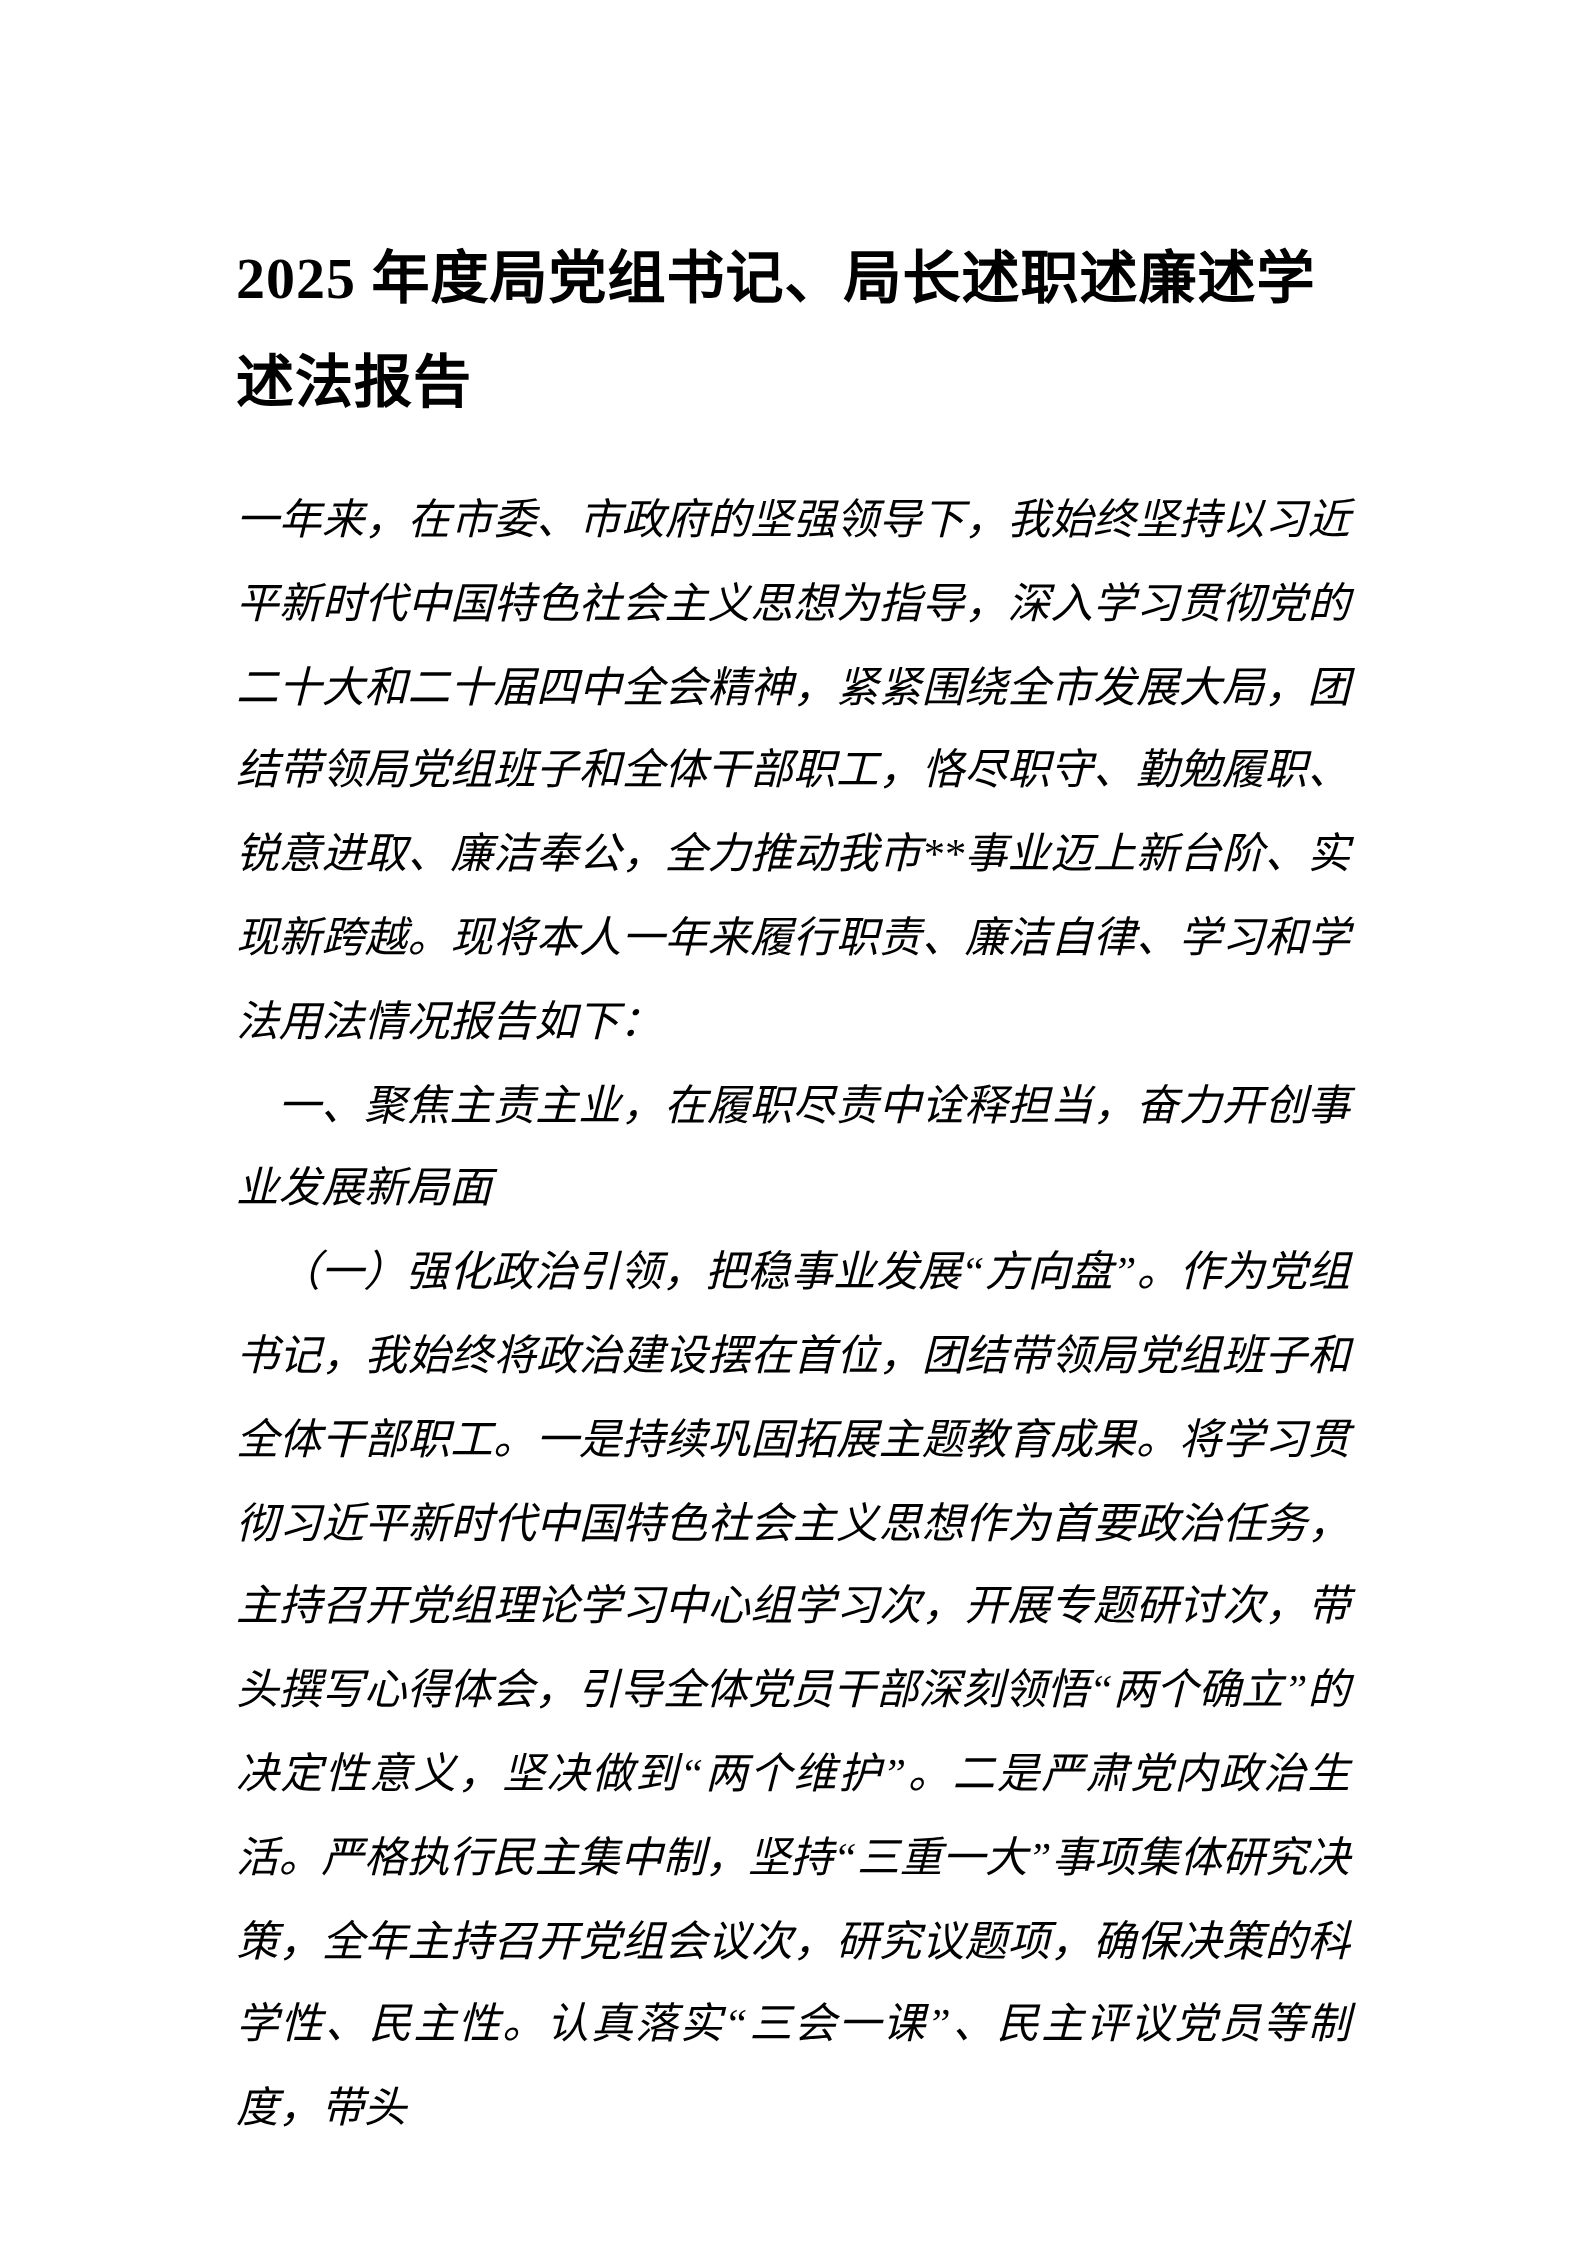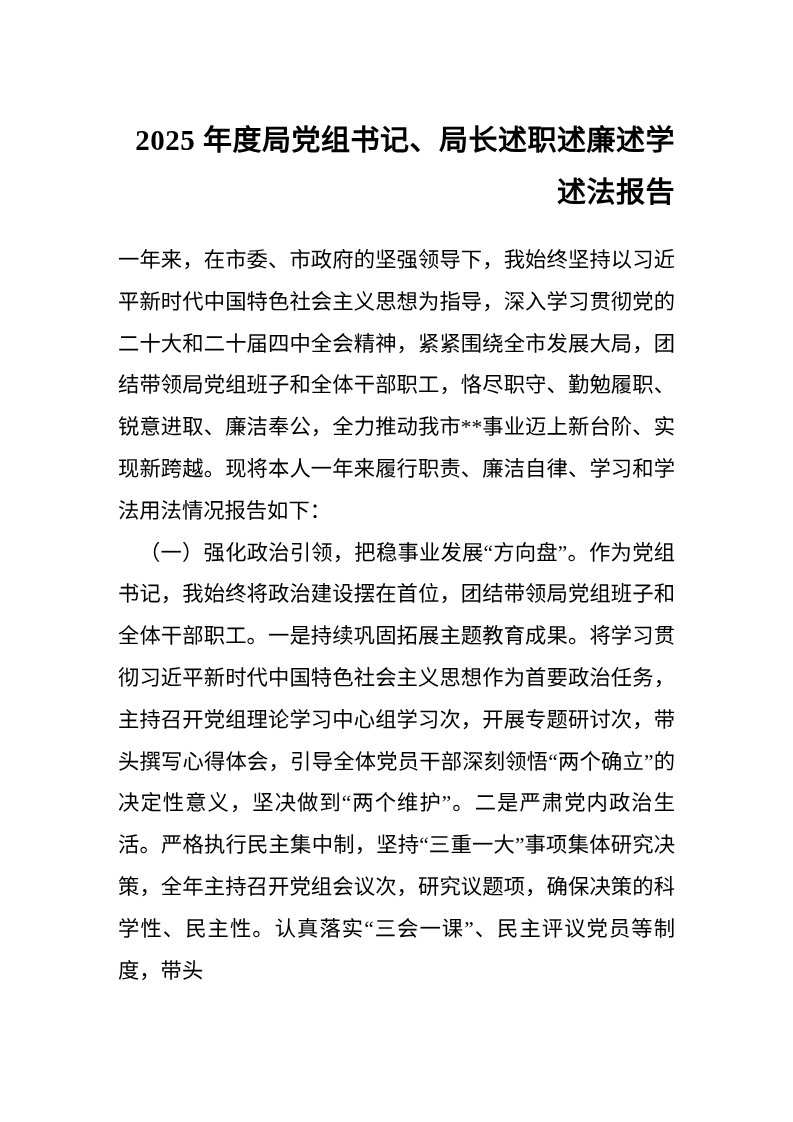--- a/index.html
+++ b/index.html
@@ -17,39 +17,41 @@
     box-sizing: border-box;
     padding: 0 118px;
     overflow: hidden;
     font-family: "Liberation Serif", "DejaVu Serif", serif;
   }
   .doc-title {
     margin: 114px 0 0 0;
     font-size: 29px;
     font-weight: bold;
     line-height: 52px;
-    text-align: right;
+    text-align: left;
     letter-spacing: 0.5px;
   }
   .doc-body {
     margin-top: 22px;
+    font-style: italic;
   }
   .para {
     margin: 0;
     font-size: 21.3px;
     line-height: 41.8px;
     text-align: justify;
     text-justify: inter-ideograph;
   }
   .para.indent {
     text-indent: 21px;
   }
 </style>
 </head>
 <body>
 
 <div class="page">
   <h1 class="doc-title">2025 年度局党组书记、局长述职述廉述学述法报告</h1>
   <div class="doc-body">
     <p class="para">一年来，在市委、市政府的坚强领导下，我始终坚持以习近平新时代中国特色社会主义思想为指导，深入学习贯彻党的二十大和二十届四中全会精神，紧紧围绕全市发展大局，团结带领局党组班子和全体干部职工，恪尽职守、勤勉履职、锐意进取、廉洁奉公，全力推动我市**事业迈上新台阶、实现新跨越。现将本人一年来履行职责、廉洁自律、学习和学法用法情况报告如下：</p>
+    <p class="para indent">一、聚焦主责主业，在履职尽责中诠释担当，奋力开创事业发展新局面</p>
     <p class="para indent">（一）强化政治引领，把稳事业发展“方向盘”。作为党组书记，我始终将政治建设摆在首位，团结带领局党组班子和全体干部职工。一是持续巩固拓展主题教育成果。将学习贯彻习近平新时代中国特色社会主义思想作为首要政治任务，主持召开党组理论学习中心组学习次，开展专题研讨次，带头撰写心得体会，引导全体党员干部深刻领悟“两个确立”的决定性意义，坚决做到“两个维护”。二是严肃党内政治生活。严格执行民主集中制，坚持“三重一大”事项集体研究决策，全年主持召开党组会议次，研究议题项，确保决策的科学性、民主性。认真落实“三会一课”、民主评议党员等制度，带头</p>
   </div>
 </div>
 
 </body></html>

